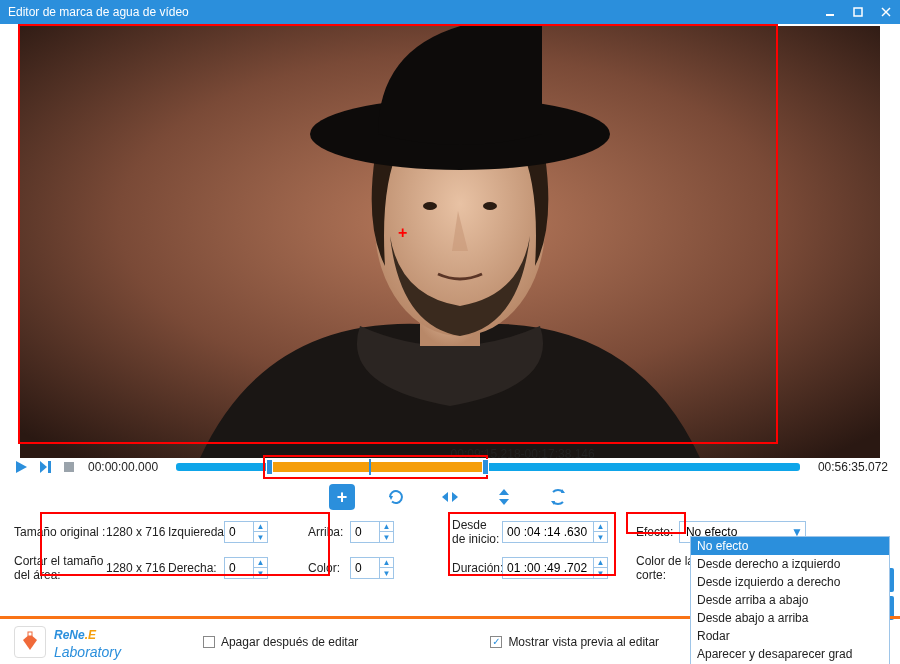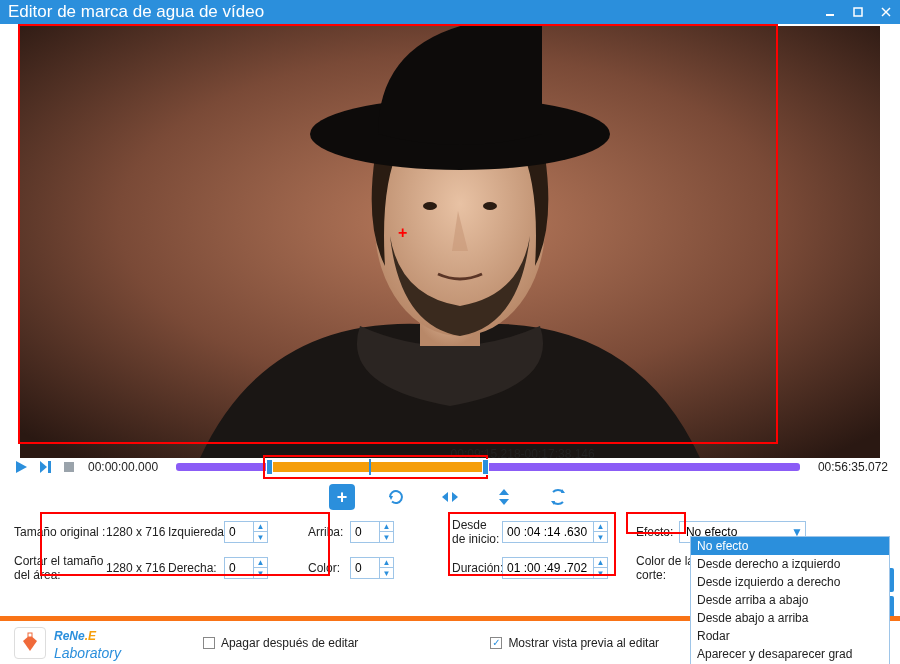--- a/index.html
+++ b/index.html
@@ -1,31 +1,31 @@
 <!DOCTYPE html>
 <html><head>
 <meta charset="utf-8">
 <style>
   * { box-sizing: border-box; margin: 0; padding: 0; font-family: Arial, sans-serif; font-size: 12px; }
   body { background: #fff; width: 900px; height: 664px; overflow: hidden; position: relative; }
 
   .titlebar { height: 24px; background: #2b8fdc; color: #fff; display: flex; align-items: center; padding-left: 8px; }
-  .titlebar .title { flex: 1; font-size: 17px; }
+  .titlebar .title { flex: 1; font-size: 12px; }
   .win-btn { width: 28px; height: 24px; display: flex; align-items: center; justify-content: center; color: #fff; }
   .win-btn svg { display: block; }
 
   .video-area { position: relative; width: 860px; height: 432px; margin: 2px auto 0; background: #000; }
   .video-frame { width: 100%; height: 100%; display: block; }
   .red-box { position: absolute; border: 2px solid red; }
   .cross { position: absolute; color: red; font-size: 16px; font-weight: bold; }
 
   .timebar { display: flex; align-items: center; padding: 6px 12px 2px 14px; }
   .tb-time { color: #222; min-width: 80px; }
   .tb-time.right { text-align: right; }
-  .tb-track { flex: 1; position: relative; height: 8px; margin: 0 8px; background: #8b5cf6; border-radius: 3px; }
+  .tb-track { flex: 1; position: relative; height: 8px; margin: 0 8px; background: #0ea5e9; border-radius: 3px; }
   .tb-cursor { position: absolute; top: -4px; width: 2px; height: 16px; background: #2b8fdc; }
   .range-box { position: absolute; top: -8px; height: 24px; border: 2px solid red; }
   .range-bar { position: absolute; top: -1px; height: 10px; background: #f59e0b; }
   .range-handle { position: absolute; top: -4px; width: 7px; height: 16px; background: #2b8fdc; border: 1px solid #fff; }
   .tb-center-label { position: absolute; top: -16px; color: #222; white-space: nowrap; }
 
   .playrow { display: flex; align-items: center; padding: 0 12px 4px 12px; }
   .play-icon { width: 18px; height: 18px; margin-right: 6px; display: flex; align-items: center; justify-content: center; }
   .play-icon svg { display: block; }
 
@@ -45,21 +45,21 @@
 
   .combo { display: inline-flex; align-items: center; border: 1px solid #9ec5e8; background: #fff; height: 22px; width: 130px; padding-left: 6px; position: relative; }
   .combo .arrow { margin-left: auto; width: 16px; color: #2b8fdc; text-align: center; }
 
   .dropdown { position: absolute; background: #fff; border: 1px solid #9ec5e8; width: 200px; z-index: 100; }
   .dropdown div { padding: 2px 6px; color: #222; white-space: nowrap; overflow: hidden; }
   .dropdown div.sel { background: #2b8fdc; color: #fff; }
 
   .btn { display: inline-flex; align-items: center; justify-content: center; background: #2b8fdc; color: #fff; height: 24px; padding: 0 16px; border-radius: 2px; }
 
-  .footer { position: absolute; bottom: 0; left: 0; right: 0; height: 48px; display: flex; padding: 0 14px; border-top: 5px solid #f97316; }
+  .footer { position: absolute; bottom: 0; left: 0; right: 0; height: 48px; display: flex; padding: 0 14px; border-top: 3px solid #f97316; }
   .logo { display: flex; align-items: center; gap: 8px; }
   .logo-icon { width: 32px; height: 32px; background: #fff; border: 1px solid #ddd; border-radius: 4px; display: flex; align-items: center; justify-content: center; }
   .logo-text { font-size: 18px; font-weight: bold; font-style: italic; }
   .logo-text .r { color: #2b8fdc; }
   .logo-text .e { color: #f59e0b; }
   .logo-sub { font-size: 14px; color: #2b8fdc; font-style: italic; }
 
   .check { display: inline-flex; align-items: center; gap: 6px; color: #222; padding-left: 12px; }
   .check-box { width: 12px; height: 12px; border: 1px solid #888; display: inline-flex; align-items: center; justify-content: center; font-size: 10px; }
   .check-box.on { color: #2b8fdc; }

